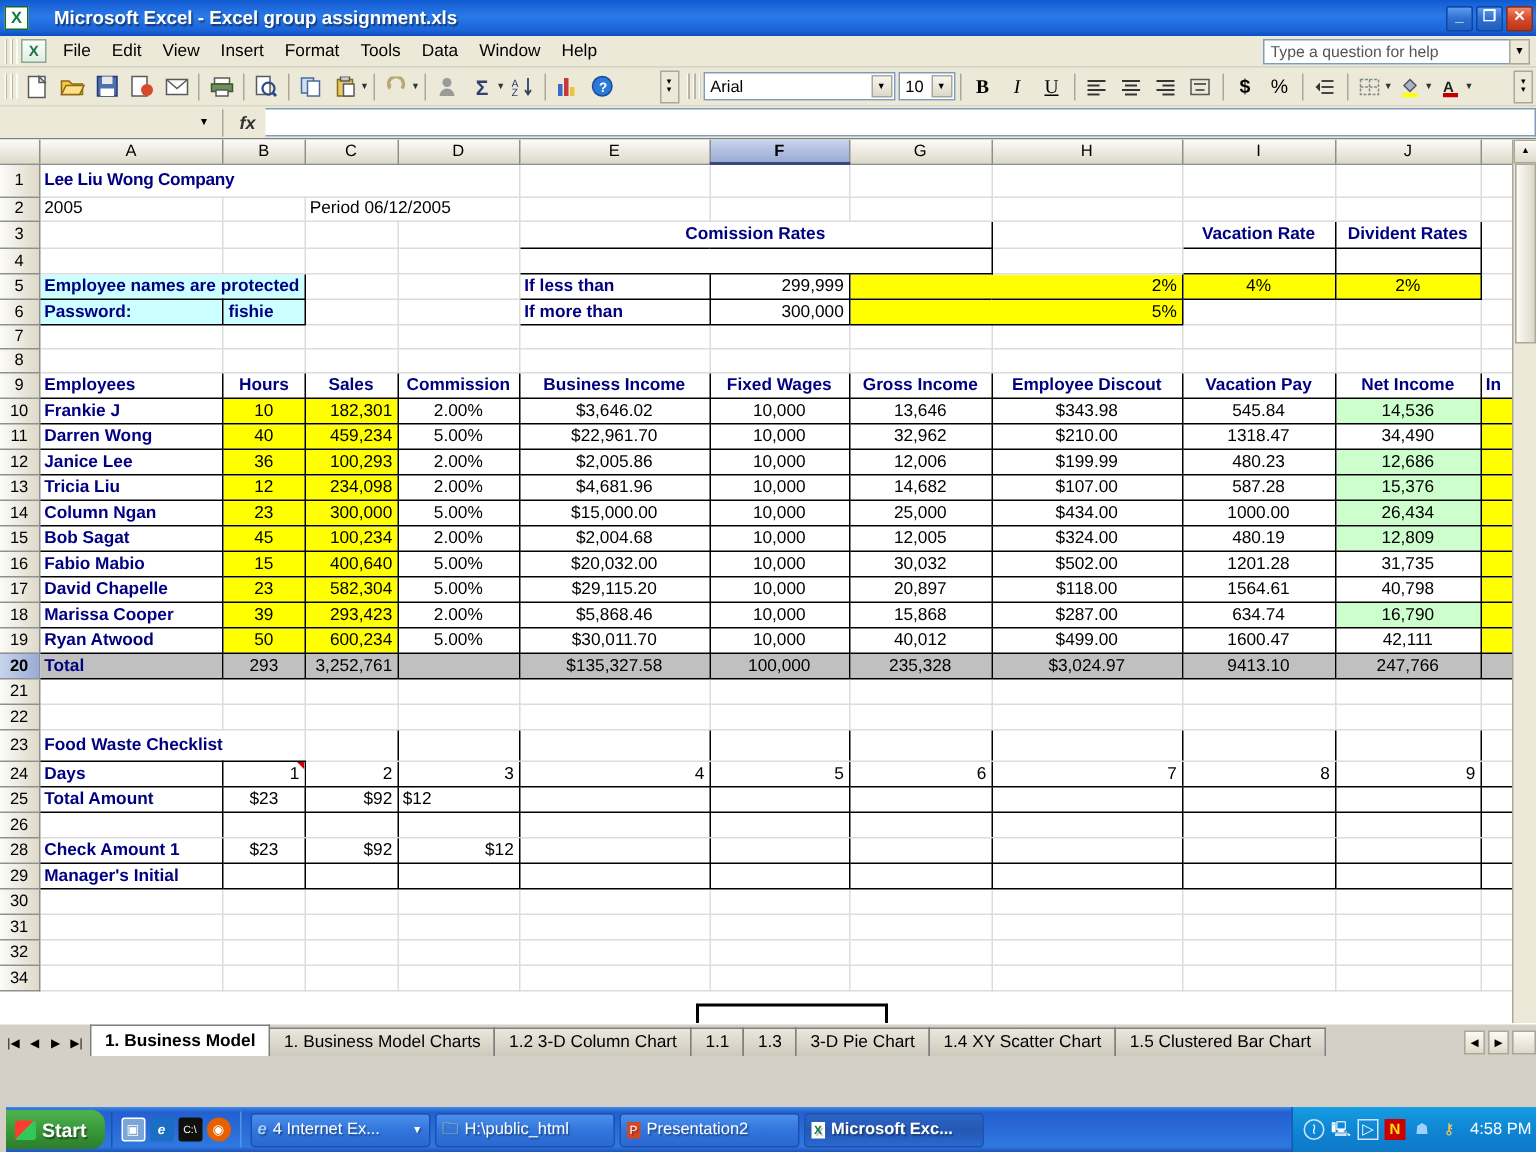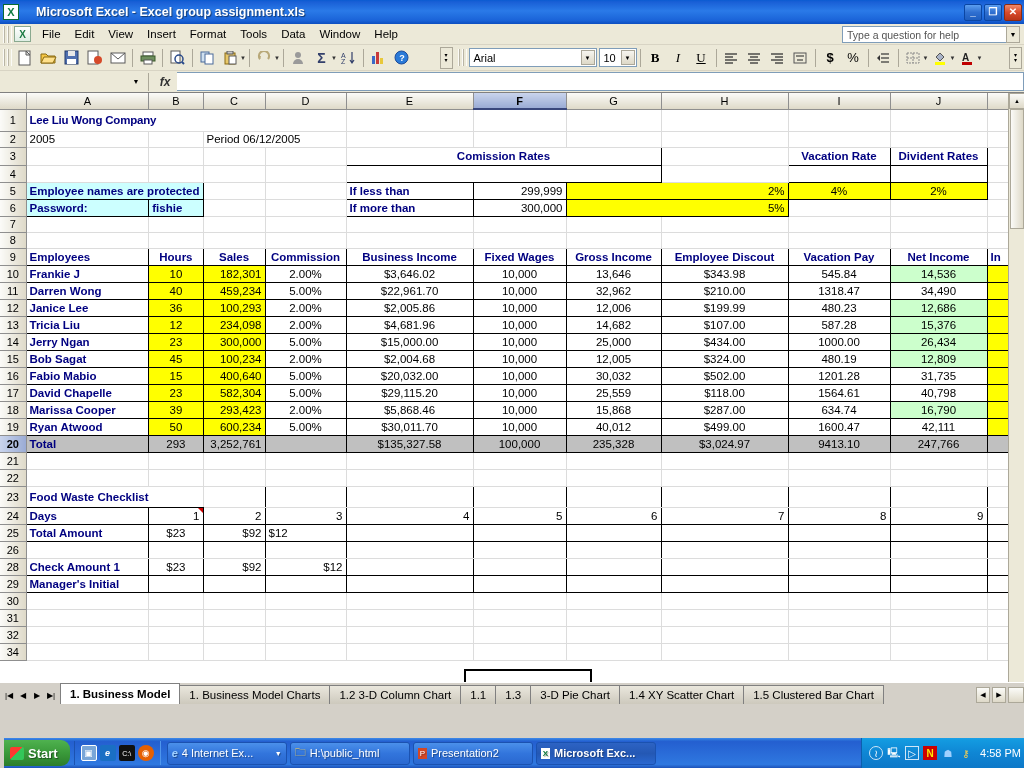--- a/index.html
+++ b/index.html
@@ -684,21 +684,21 @@
         <td class="cell c bx">$4,681.96</td>
         <td class="cell c bx">10,000</td>
         <td class="cell c bx">14,682</td>
         <td class="cell c bx">$107.00</td>
         <td class="cell c bx">587.28</td>
         <td class="cell c grn bx">15,376</td>
         <td class="cell yel bx"></td>
       </tr>
       <tr style="height:17px">
         <td class="rowhead">14</td>
-        <td class="cell hdr bx">Jerry Ngan</td>
+        <td class="cell hdr bx">Column Ngan</td>
         <td class="cell c yel bx">23</td>
         <td class="cell r yel bx">300,000</td>
         <td class="cell c bx">5.00%</td>
         <td class="cell c bx">$15,000.00</td>
         <td class="cell c bx">10,000</td>
         <td class="cell c bx">25,000</td>
         <td class="cell c bx">$434.00</td>
         <td class="cell c bx">1000.00</td>
         <td class="cell c grn bx">26,434</td>
         <td class="cell yel bx"></td>
@@ -732,21 +732,21 @@
         <td class="cell yel bx"></td>
       </tr>
       <tr style="height:17px">
         <td class="rowhead">17</td>
         <td class="cell hdr bx">David Chapelle</td>
         <td class="cell c yel bx">23</td>
         <td class="cell r yel bx">582,304</td>
         <td class="cell c bx">5.00%</td>
         <td class="cell c bx">$29,115.20</td>
         <td class="cell c bx">10,000</td>
-        <td class="cell c bx">25,559</td>
+        <td class="cell c bx">20,897</td>
         <td class="cell c bx">$118.00</td>
         <td class="cell c bx">1564.61</td>
         <td class="cell c bx">40,798</td>
         <td class="cell yel bx"></td>
       </tr>
       <tr style="height:17px">
         <td class="rowhead">18</td>
         <td class="cell hdr bx">Marissa Cooper</td>
         <td class="cell c yel bx">39</td>
         <td class="cell r yel bx">293,423</td>

